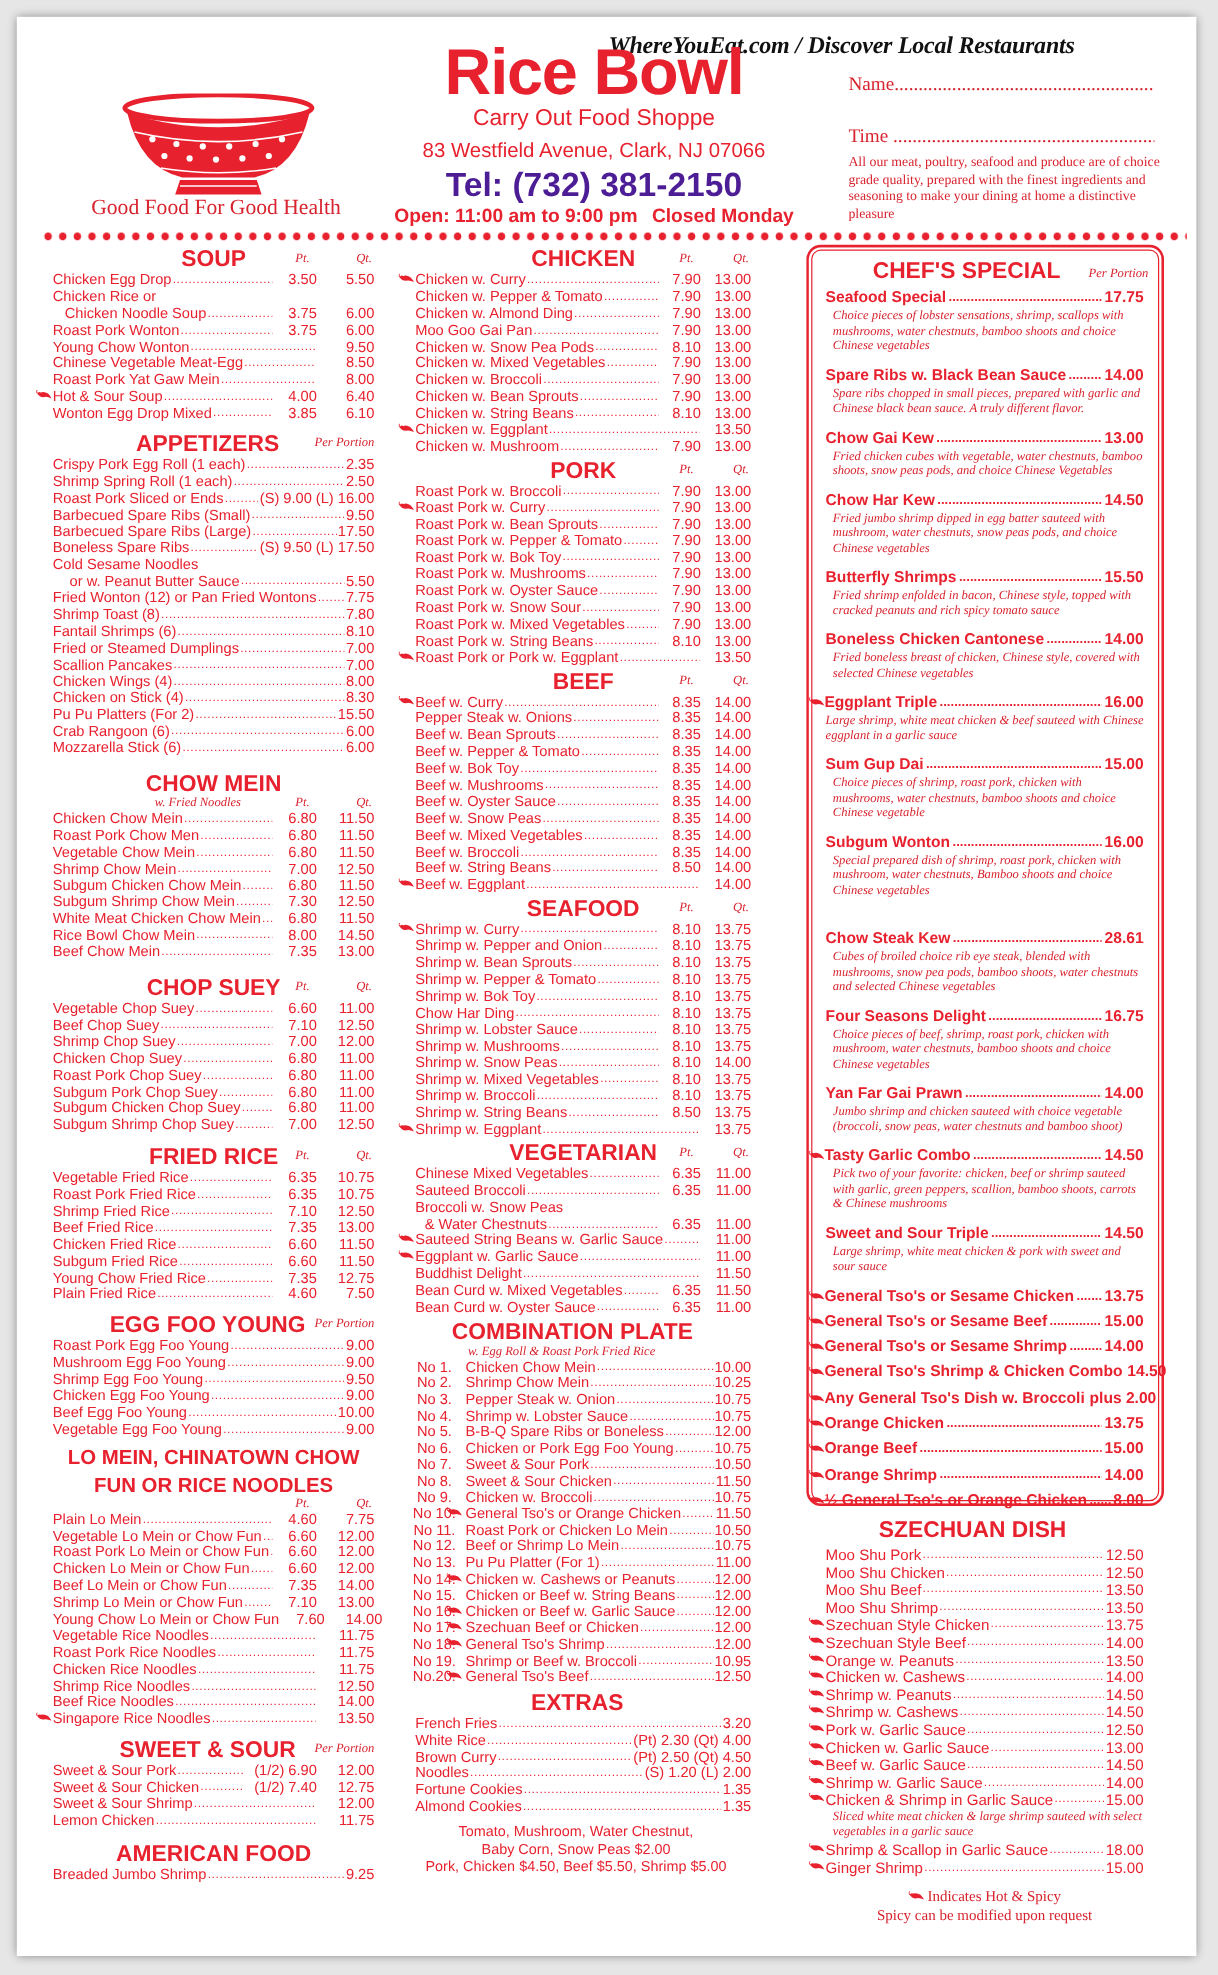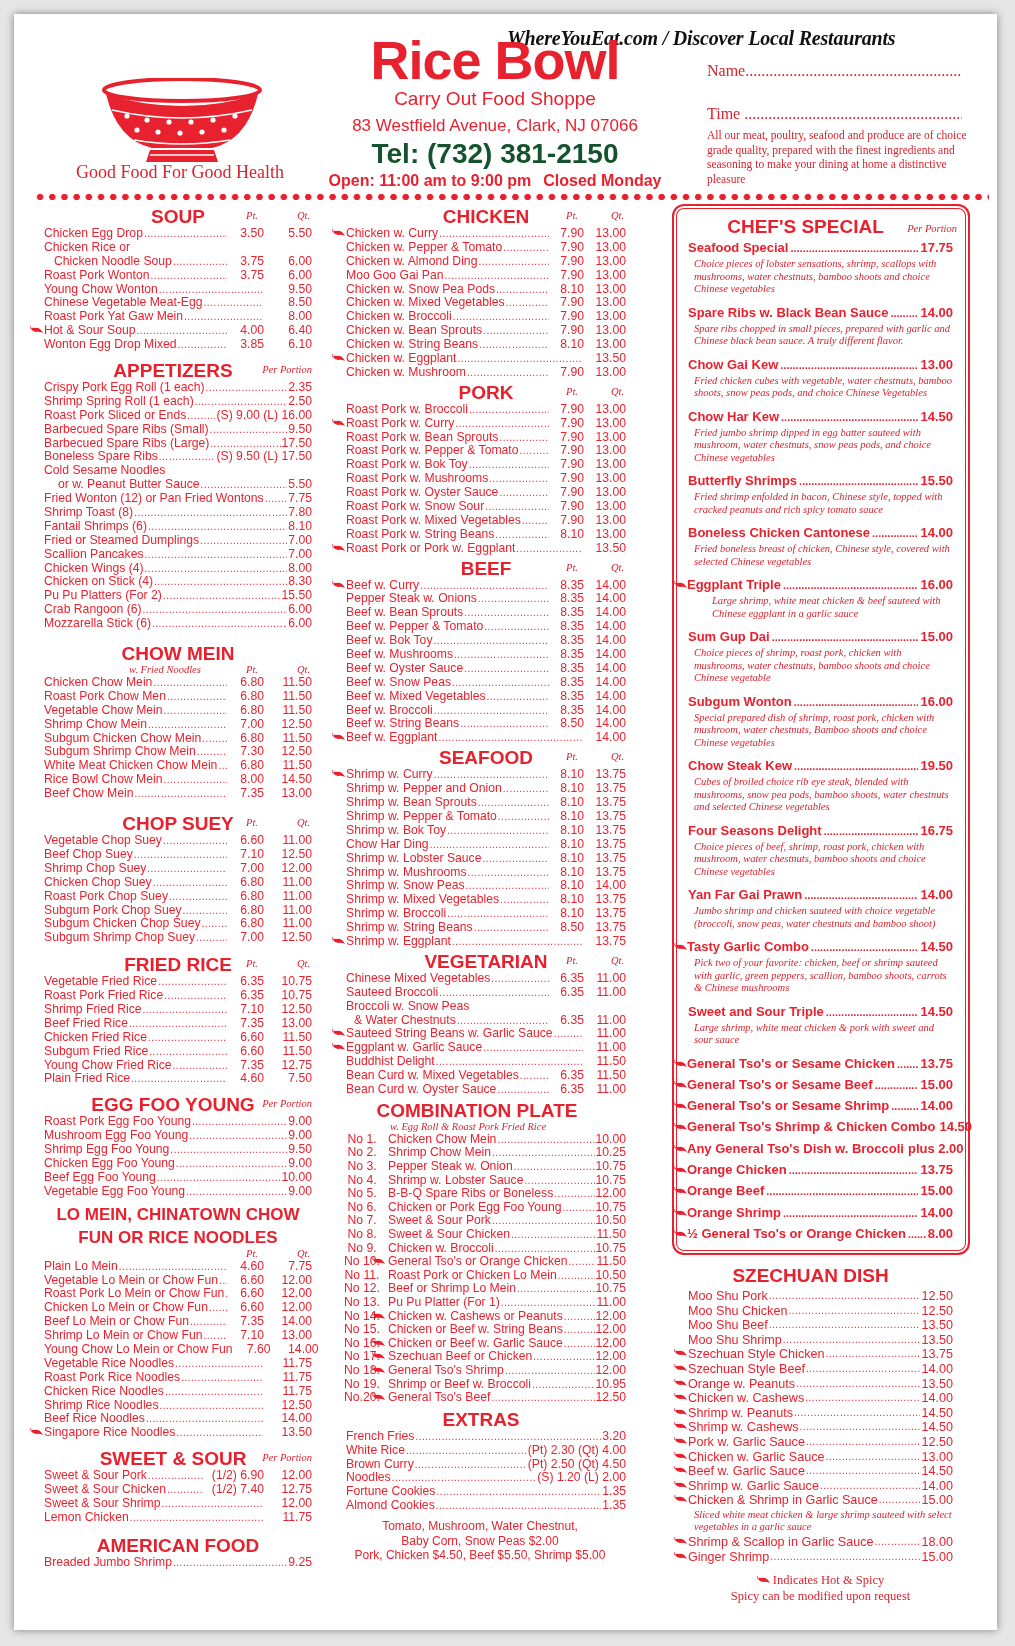--- a/index.html
+++ b/index.html
@@ -4,21 +4,21 @@
 <style>
   html,body{margin:0;padding:0;background:#e6e6e6;}
   body{width:1015px;height:1646px;position:relative;overflow:hidden;font-family:"Liberation Sans",sans-serif;}
   .page{position:absolute;left:14px;top:14px;width:983px;height:1616px;background:#fff;box-shadow:0 0 8px rgba(0,0,0,.45);}
   .watermark{position:absolute;left:507px;top:27px;font-family:"Liberation Serif",serif;font-style:italic;font-weight:bold;font-size:20px;color:#111;letter-spacing:-0.2px;white-space:nowrap;}
   .bowl{position:absolute;left:92px;top:78px;width:180px;height:90px;}
   .tagline{position:absolute;left:40px;top:162px;width:280px;text-align:center;font-family:"Liberation Serif",serif;font-size:18px;color:#d8232e;}
   .title{position:absolute;left:310px;top:30px;width:370px;text-align:center;font-family:"Liberation Sans",sans-serif;font-weight:bold;font-size:54px;color:#e8212e;letter-spacing:-1px;line-height:60px;}
   .subtitle{position:absolute;left:310px;top:88px;width:370px;text-align:center;font-size:19px;color:#e8212e;}
   .address{position:absolute;left:310px;top:116px;width:370px;text-align:center;font-size:17px;color:#e8212e;}
-  .tel{position:absolute;left:310px;top:138px;width:370px;text-align:center;font-size:28px;font-weight:bold;color:#14532d;}
+  .tel{position:absolute;left:310px;top:138px;width:370px;text-align:center;font-size:28px;font-weight:bold;color:#4c1d95;}
   .hours{position:absolute;left:310px;top:172px;width:370px;text-align:center;font-size:16px;font-weight:bold;color:#e8212e;}
   .hours span{margin:0 6px;}
   .namefld{position:absolute;left:707px;top:62px;width:255px;font-family:"Liberation Serif",serif;font-size:16px;color:#d8232e;white-space:nowrap;overflow:hidden;}
   .timefld{position:absolute;left:707px;top:105px;width:255px;font-family:"Liberation Serif",serif;font-size:16px;color:#d8232e;white-space:nowrap;overflow:hidden;}
   .dots-line{color:#d8232e;letter-spacing:0;}
   .quality{position:absolute;left:707px;top:128px;width:260px;font-family:"Liberation Serif",serif;font-size:11.5px;line-height:14.5px;color:#d8232e;}
   .dotrow{position:absolute;left:34px;top:193px;width:955px;height:8px;background-image:radial-gradient(circle,#e8212e 3px,transparent 3.4px);background-size:12.2px 8px;background-repeat:repeat-x;}
   .col{position:absolute;font-family:"Liberation Sans",sans-serif;}
   .sec-title{position:relative;font-weight:bold;color:#e8212e;font-size:19px;line-height:21px;height:21px;}
   .sec-title .t{position:absolute;left:0;right:0;text-align:center;}
@@ -1227,40 +1227,40 @@
     <div style="height: 9px;"></div>
     <div class="chef-row">
       <span class="sp" style="width: 14px; margin-left: -14px;"><svg width="13" height="8" viewBox="0 0 13 8">
           <path d="M1 3 Q2 1 4 2 Q7 1 10 3 Q12 5 13 7 Q9 5 6 6 Q3 6 1 3 Z" fill="#e8212e"></path>
           <path d="M1 3 Q0 1 1 0" stroke="#e8212e" stroke-width="0.8" fill="none"></path>
         </svg></span>
       <span class="n">Eggplant Triple</span>
       <span class="d"></span>
       <span class="q">16.00</span>
     </div>
-    <div class="desc" style="margin: 2px 0px 0px 24px;">Large shrimp, white meat chicken &amp; beef sauteed with Chinese eggplant in a garlic sauce</div>
+    <div class="desc" style="margin: 2px 0px 0px 0;">Large shrimp, white meat chicken &amp; beef sauteed with Chinese eggplant in a garlic sauce</div>
     <div style="height: 9px;"></div>
     <div class="chef-row">
       <span class="n">Sum Gup Dai</span>
       <span class="d"></span>
       <span class="q">15.00</span>
     </div>
     <div class="desc" style="margin: 2px 0px 0px 6px;">Choice pieces of shrimp, roast pork, chicken with mushrooms, water chestnuts, bamboo shoots and choice Chinese vegetable</div>
     <div style="height: 9px;"></div>
     <div class="chef-row">
       <span class="n">Subgum Wonton</span>
       <span class="d"></span>
       <span class="q">16.00</span>
     </div>
-    <div class="desc" style="margin: 2px 0px 0px 6px;">Special prepared dish of shrimp, roast pork, chicken with mushroom, water chestnuts, Bamboo shoots and choice Chinese vegetables</div>
+    <div class="desc" style="margin: 2px 0px 16px 6px;">Special prepared dish of shrimp, roast pork, chicken with mushroom, water chestnuts, Bamboo shoots and choice Chinese vegetables</div>
     <div style="height: 9px;"></div>
     <div class="chef-row">
       <span class="n">Chow Steak Kew</span>
       <span class="d"></span>
-      <span class="q">19.50</span>
+      <span class="q">28.61</span>
     </div>
     <div class="desc" style="margin: 2px 0px 0px 6px;">Cubes of broiled choice rib eye steak, blended with mushrooms, snow pea pods, bamboo shoots, water chestnuts and selected Chinese vegetables</div>
     <div style="height: 9px;"></div>
     <div class="chef-row">
       <span class="n">Four Seasons Delight</span>
       <span class="d"></span>
       <span class="q">16.75</span>
     </div>
     <div class="desc" style="margin: 2px 0px 0px 6px;">Choice pieces of beef, shrimp, roast pork, chicken with mushroom, water chestnuts, bamboo shoots and choice Chinese vegetables</div>
     <div style="height: 9px;"></div>

